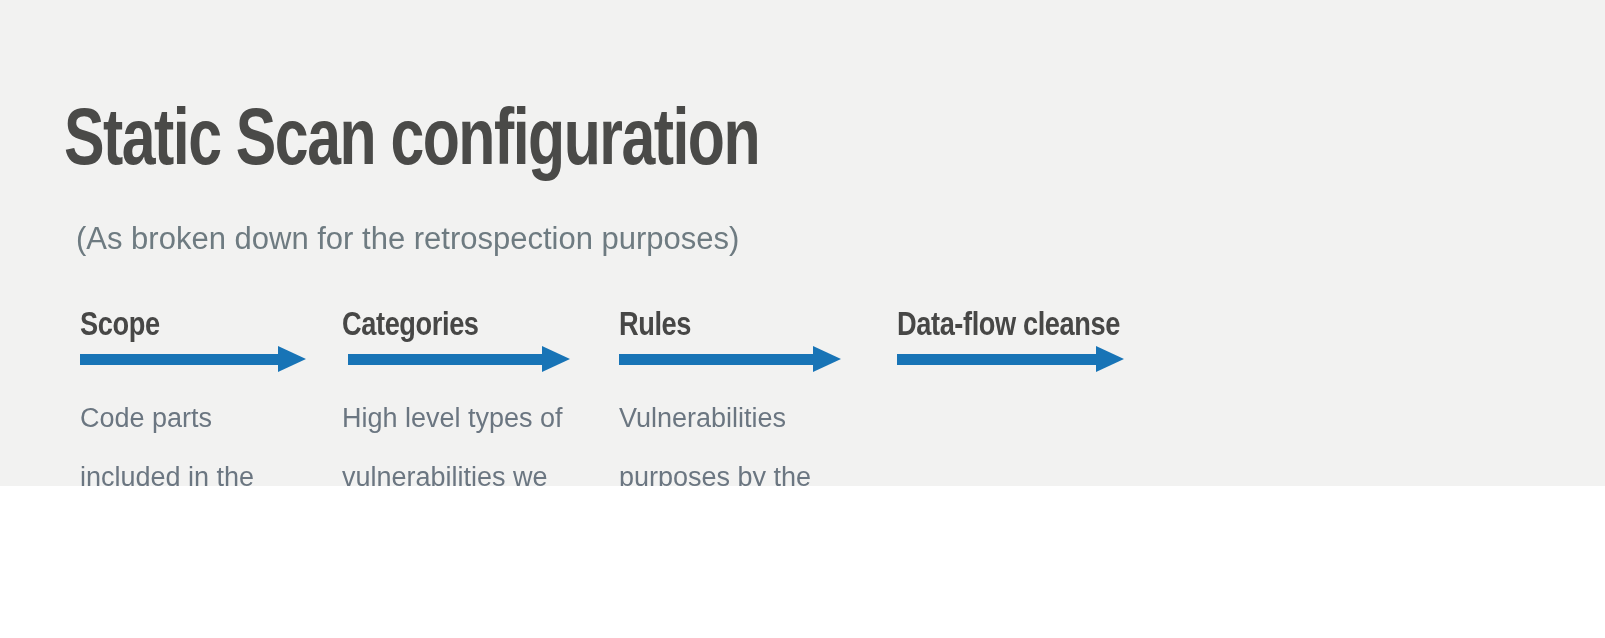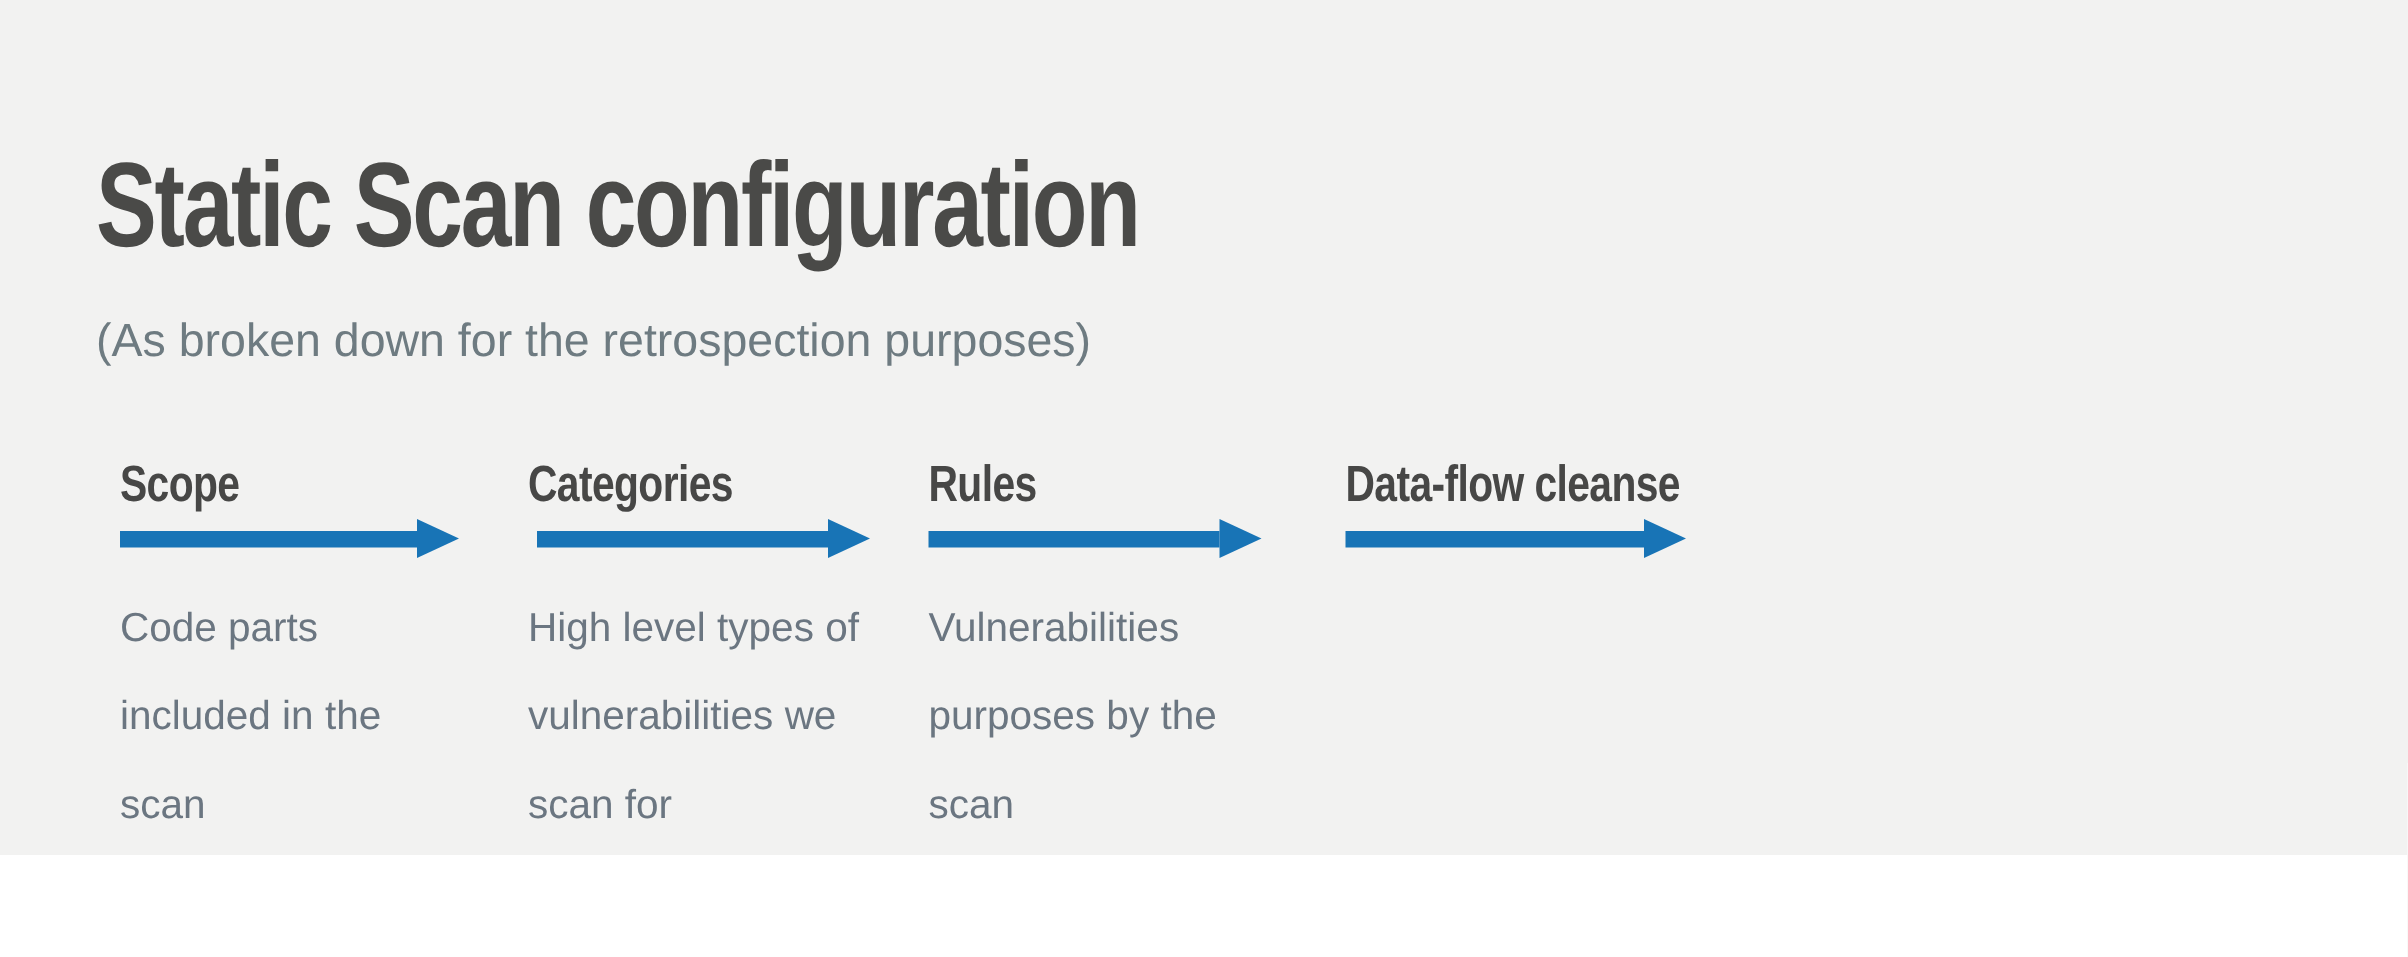--- a/index.html
+++ b/index.html
@@ -8,21 +8,21 @@
     --heading: #474746;
     --subtitle: #6e7b81;
     --body_text: #6b7681;
     --arrow: #1874b6;
   }
   * { box-sizing: border-box; }
   html, body { margin: 0; padding: 0; }
   .canvas {
     position: relative;
     width: 1605px;
-    height: 570px;
+    height: 486px;
     background: var(--background);
     font-family: "Liberation Sans", sans-serif;
     overflow: hidden;
   }
   .page-title {
     position: absolute;
     left: 64px;
     top: 89px;
     margin: 0;
     font-size: 80px;
@@ -31,21 +31,21 @@
     letter-spacing: -2px;
     color: var(--title);
     white-space: nowrap;
     transform: scaleX(0.76);
     transform-origin: left top;
   }
   .page-subtitle {
     position: absolute;
     left: 64px;
     top: 208px;
-    margin: 0;
+    margin: 12px;
     font-size: 31px;
     line-height: 1.2;
     font-weight: normal;
     color: var(--subtitle);
     white-space: nowrap;
   }
   .stage {
     position: absolute;
     top: 303px;
     width: 310px;
@@ -83,21 +83,21 @@
     margin: 17px 0 0 0;
     width: 310px;
     font-size: 27px;
     line-height: 59px;
     color: var(--body_text);
     white-space: pre-line;
   }
   
   .stage:nth-of-type(1) { left: 80px; }
   .stage:nth-of-type(1) .arrow { width: 226px; }
-  .stage:nth-of-type(2) { left: 352px; }
+  .stage:nth-of-type(2) { left: 342px; }
   .stage:nth-of-type(2) .arrow { width: 222px; margin-left: 6px; }
   .stage:nth-of-type(3) { left: 619px; }
   .stage:nth-of-type(3) .arrow { width: 222px; }
   .stage:nth-of-type(4) { left: 897px; }
   .stage:nth-of-type(4) .arrow { width: 227px; }
   .stage:nth-of-type(5) { left: 1220px; }
   .stage:nth-of-type(5) .arrow { width: 372px; margin-left: -17px; }
 </style>
 </head>
 <body>

